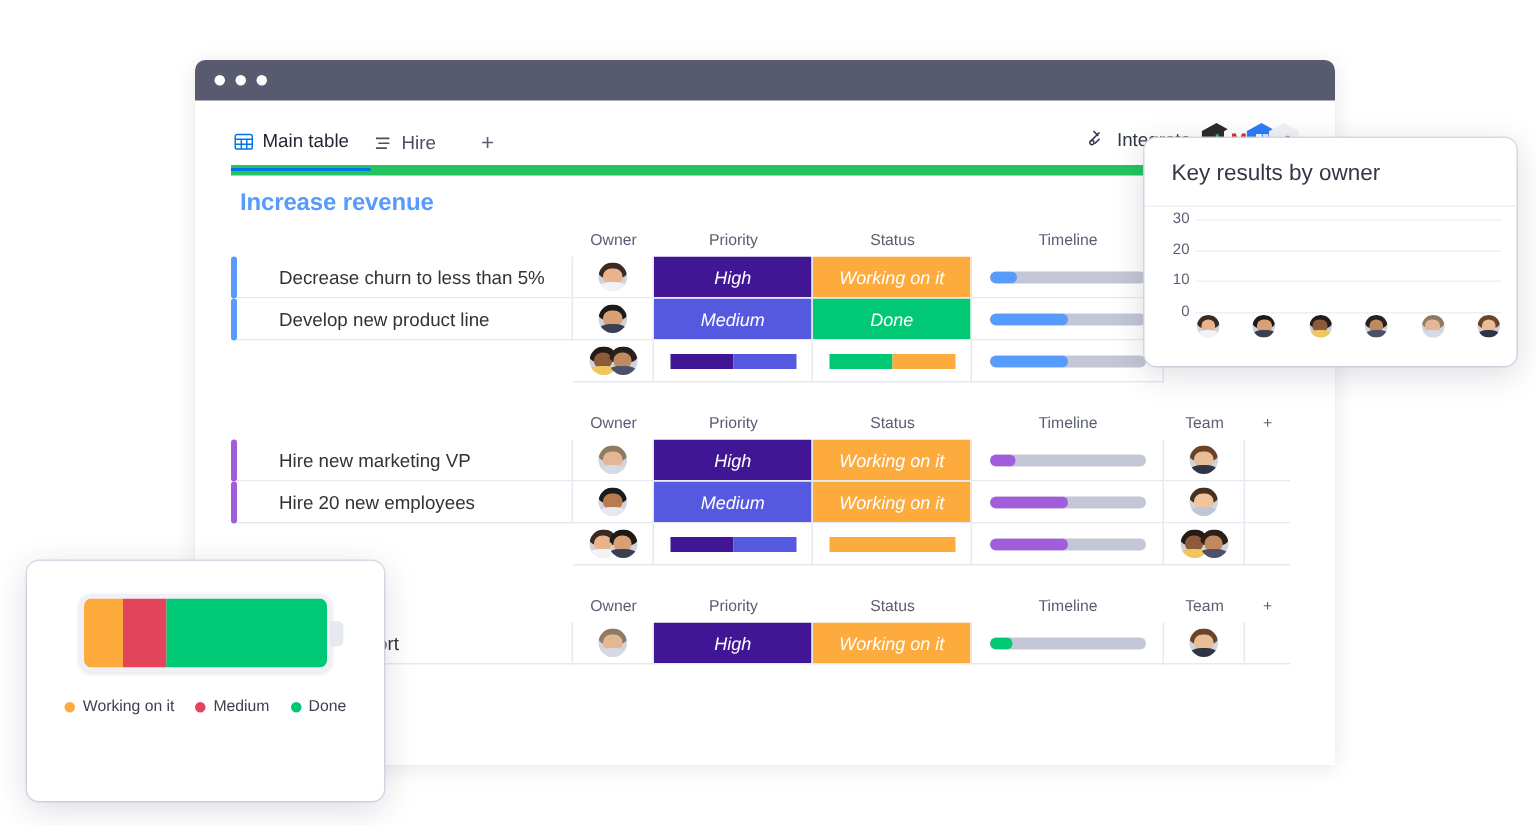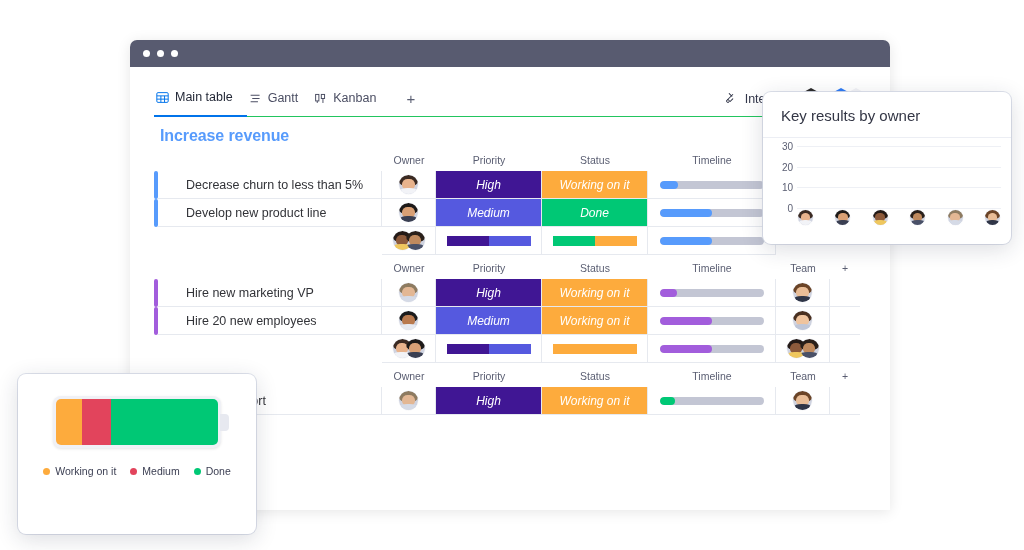--- a/index.html
+++ b/index.html
@@ -29,21 +29,21 @@
   .wbody { padding: 20px 24px 0 24px; }
 
   .page-title {
     font-size: 30px; font-weight: 700; color: #2a2f3c;
     letter-spacing: -.4px; margin-bottom: 16px; white-space: nowrap;
   }
 
   
   .tabbar {
     display: flex; align-items: center; gap: 0;
-    border-bottom: 1px solid #22c55e; height: 30px; position: relative;
+    border-bottom: 7px solid #22c55e; height: 30px; position: relative;
   }
   .tab {
     display: flex; align-items: center; gap: 6px;
     font-size: 12.5px; color: #4b4e63; padding: 0 14px 7px 2px;
     height: 30px; cursor: pointer; white-space: nowrap;
   }
   .tab.active { color: #1f2433; border-bottom: 2.5px solid #0073ea; }
   .tab-ico { width: 13px; height: 13px; display: block; }
   .tab-plus { font-size: 15px; color: #5a5e72; padding: 0 10px 6px 16px; cursor: pointer; }
 
@@ -60,21 +60,21 @@
     font-size: 8px; font-weight: 700; color: #fff;
   }
   .hex.h1 { background: #2b2b2b; margin-left: 0; }
   .hex.h2 { background: #ffffff; color: #d93025; border:0; font-size:13px;
             filter: drop-shadow(0 0 1px rgba(0,0,0,.25)); }
   .hex.h3 { background: #2f7cf6; }
   .hex.h4 { background: #f1f2f6; color: #6b7084; font-size: 8px; }
 
   
   .board { margin-top: 10px; position: relative; }
-  .group { margin-bottom: 2px; }
+  .group { margin-bottom: 16px; }
   .group-title {
     font-size: 16px; font-weight: 700; letter-spacing: -.1px;
     margin: 0 0 4px 6px;
   }
   .grow { display: flex; align-items: stretch; height: 28px; }
   .hdr { height: 22px; }
   .hdr .cell { font-size: 10.5px; color: #5a5e72; justify-content: center; }
 
   .accent { width: 4px; border-radius: 2px; flex: 0 0 4px; }
   .accent.sp { background: transparent; }
@@ -193,32 +193,21 @@
           <span>Main table</span>
         </div>
         <div class="tab">
           <span class="tab-ico">
             <svg viewBox="0 0 16 16" width="13" height="13">
                 <line x1="2" y1="4" x2="13" y2="4" stroke="#4b4e63" stroke-width="1.3"></line>
                 <line x1="4" y1="8" x2="13" y2="8" stroke="#4b4e63" stroke-width="1.3"></line>
                 <line x1="2" y1="12" x2="11" y2="12" stroke="#4b4e63" stroke-width="1.3"></line>
               </svg>
           </span>
-          <span>Gantt</span>
-        </div>
-        <div class="tab">
-          <span class="tab-ico">
-            <svg viewBox="0 0 16 16" width="13" height="13">
-                <rect x="2" y="3" width="4" height="8" fill="none" stroke="#4b4e63" stroke-width="1.2"></rect>
-                <rect x="9" y="3" width="4" height="5" fill="none" stroke="#4b4e63" stroke-width="1.2"></rect>
-                <line x1="4" y1="11" x2="4" y2="13.5" stroke="#4b4e63" stroke-width="1.2"></line>
-                <line x1="11" y1="8" x2="11" y2="13.5" stroke="#4b4e63" stroke-width="1.2"></line>
-              </svg>
-          </span>
-          <span>Kanban</span>
+          <span>Hire</span>
         </div>
         <div class="tab-plus">+</div>
 
         <div class="integrate">
           <span>
             <svg viewBox="0 0 16 16" width="14" height="14">
                 <path d="M4 10 L10 4 M6 3 L9 6 M7 12 L10 9" stroke="#33374a" stroke-width="1.2" fill="none" stroke-linecap="round"></path>
                 <circle cx="4.5" cy="11.5" r="1.6" fill="none" stroke="#33374a" stroke-width="1.1"></circle>
               </svg>
           </span>

